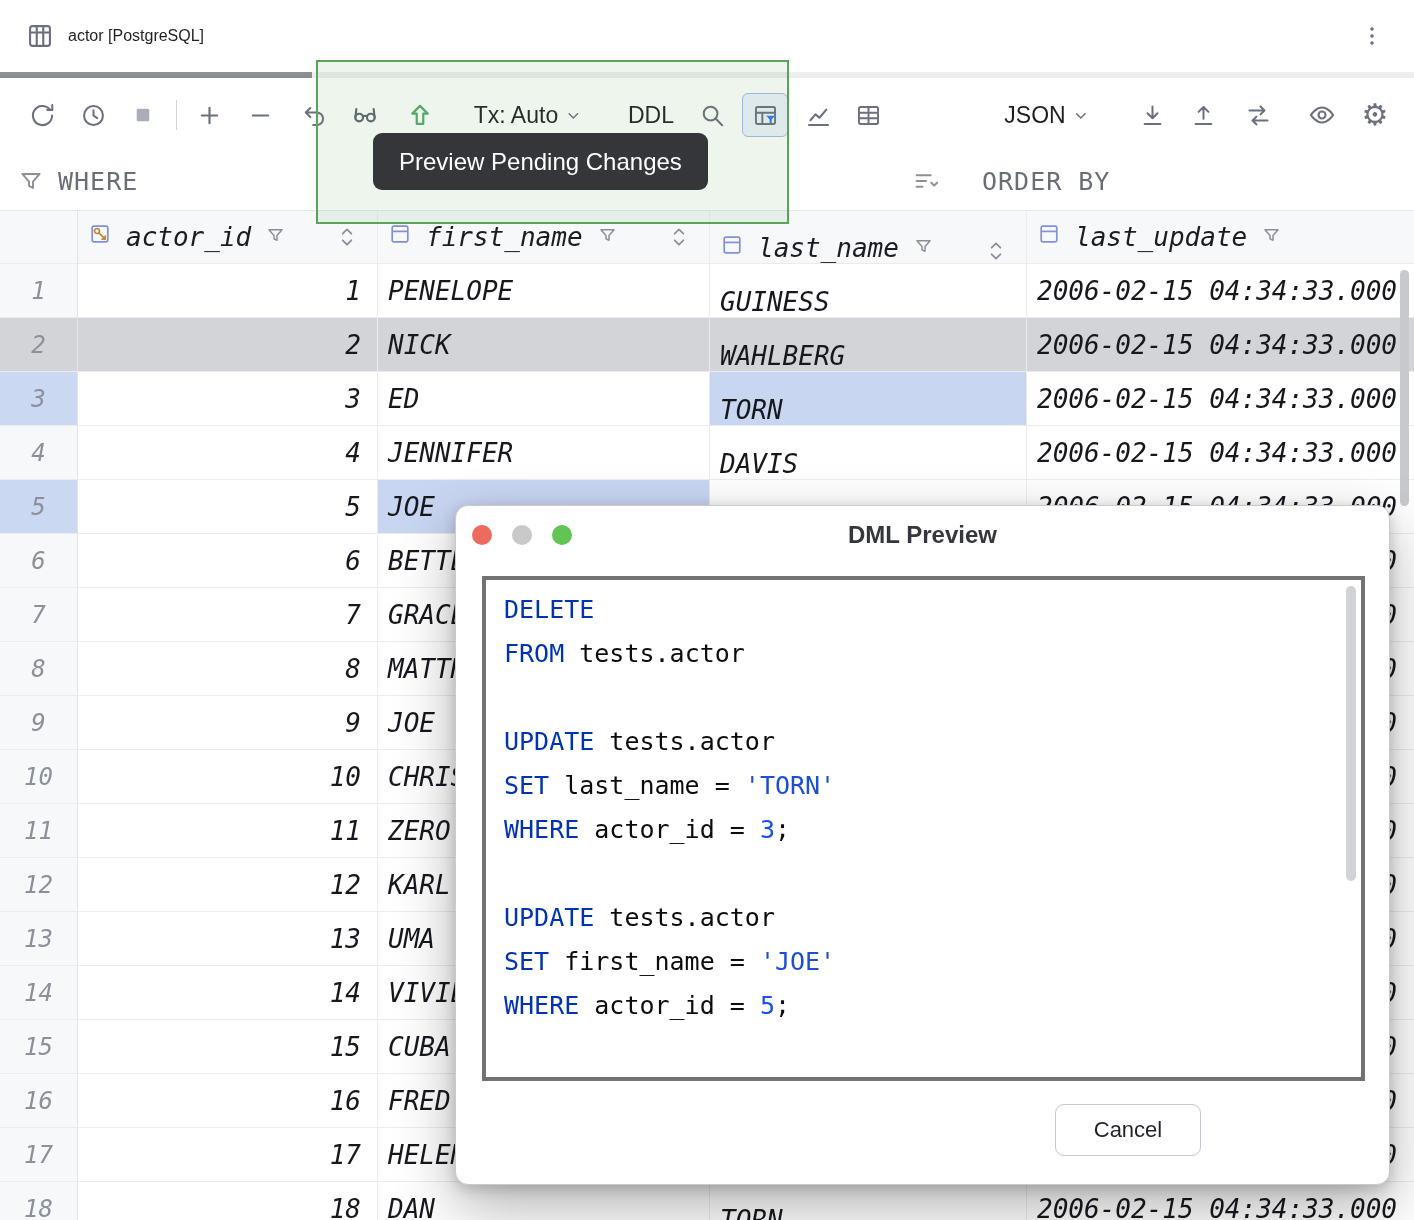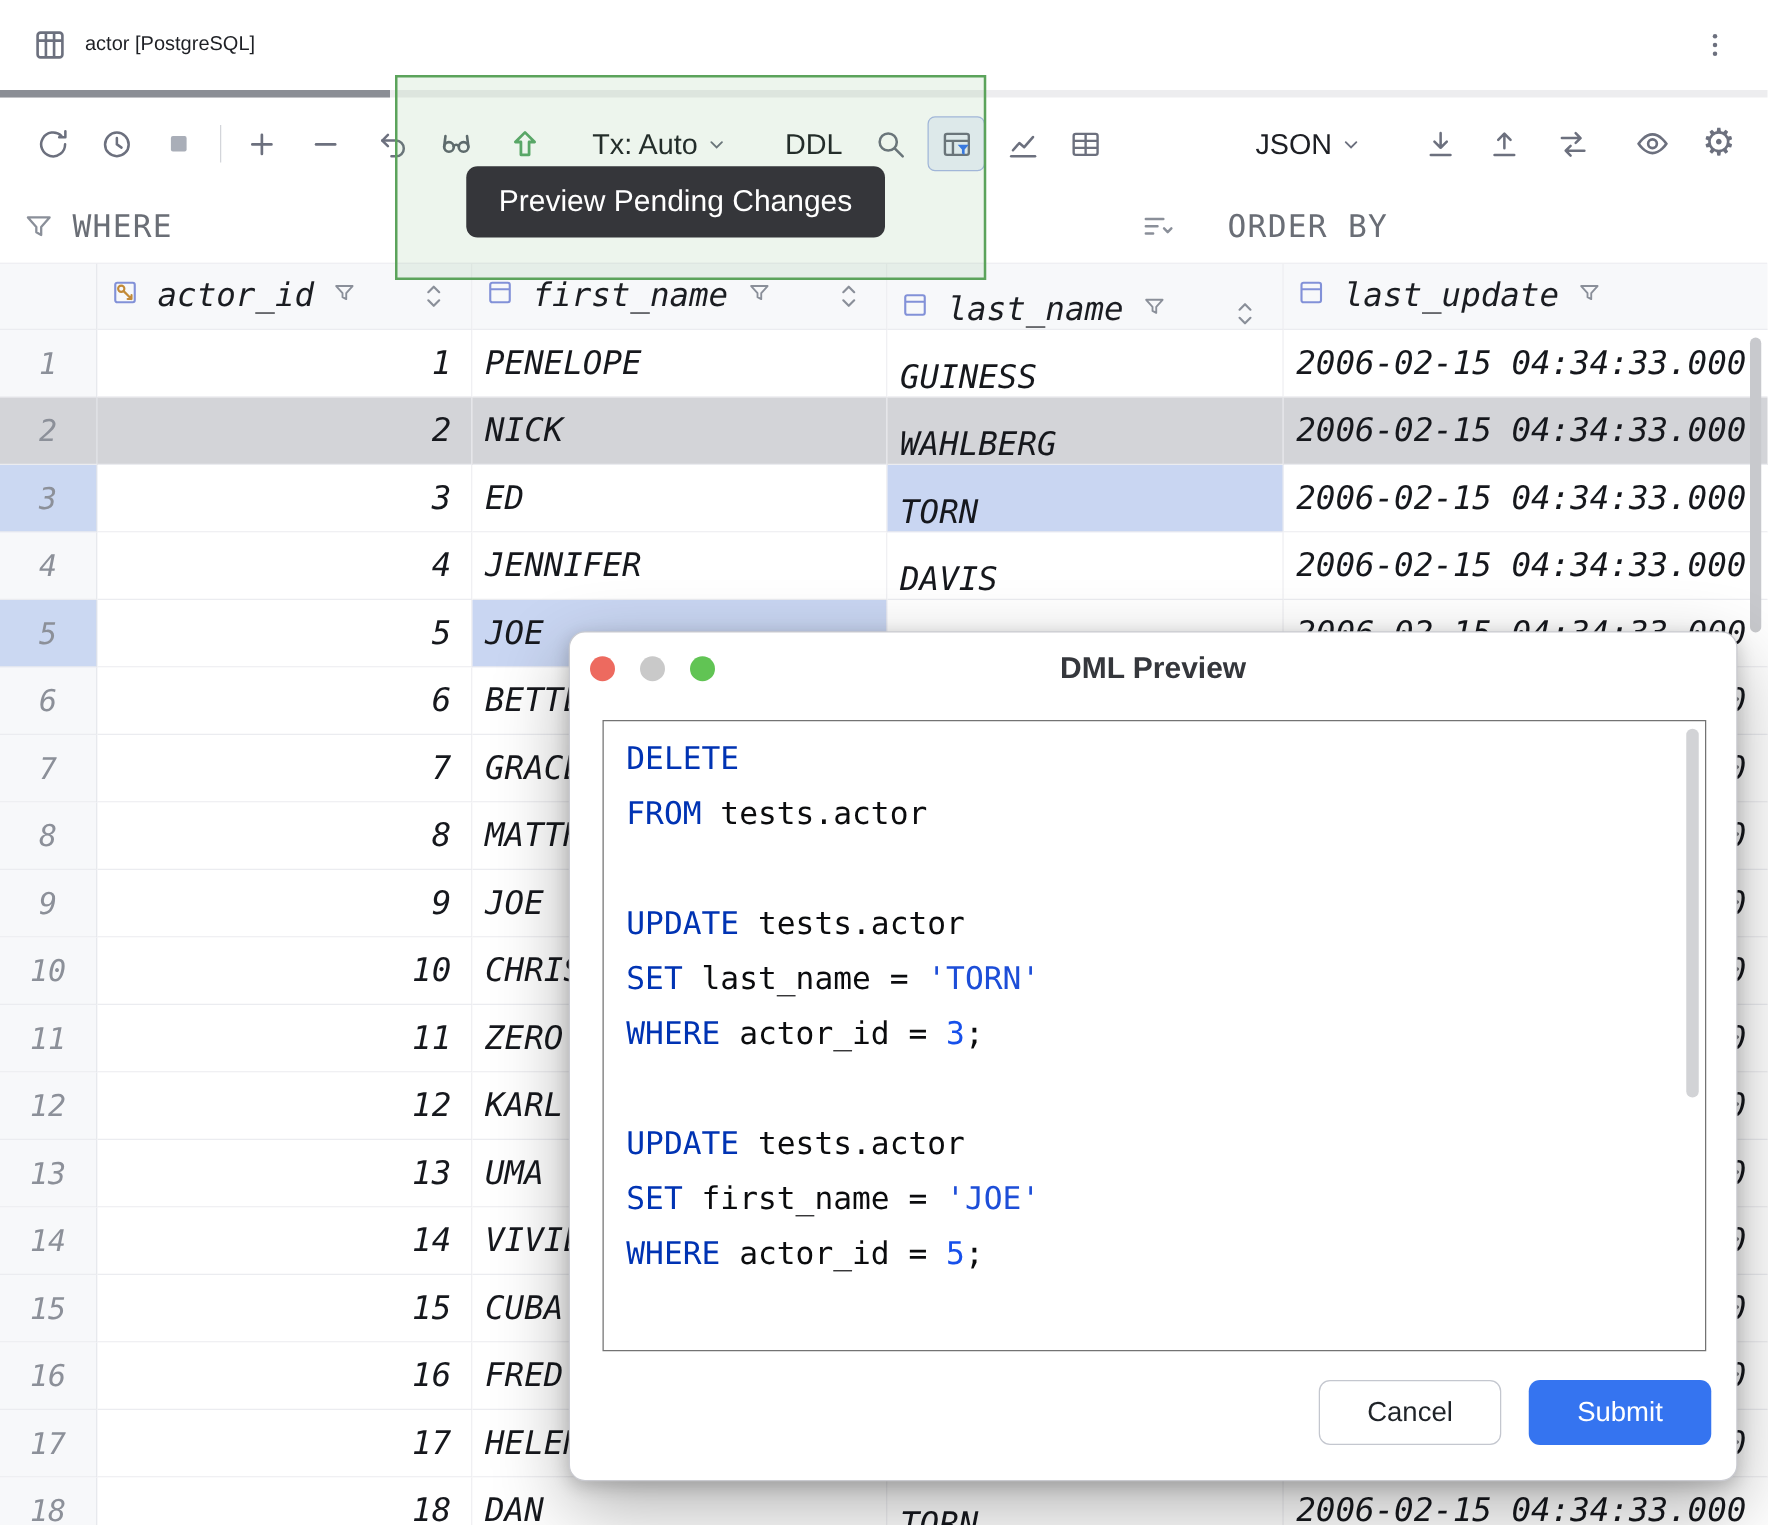--- a/index.html
+++ b/index.html
@@ -52,21 +52,21 @@
   .table-scrollbar { position:absolute; right:5px; top:270px; width:9px; height:236px; border-radius:5px; background:#c8c9cd; z-index:3; }
 
   
   .dialog { position:absolute; left:455px; top:505px; width:935px; height:680px; background:#fff; border:1px solid #c9cad0; border-radius:13px; box-shadow:0 22px 60px rgba(0,0,0,0.30), 0 4px 14px rgba(0,0,0,0.18); z-index:20; }
   .dialog-header { position:relative; height:58px; display:flex; align-items:center; justify-content:center; }
   .dialog-title { font-size:24px; font-weight:600; color:#35373c; }
   .tl { position:absolute; top:19px; width:20px; height:20px; border-radius:50%; }
   .tl-red { left:16px; background:#ed6a5f; }
   .tl-yellow { left:56px; background:#c9c9c9; }
   .tl-green { left:96px; background:#61c454; }
-  .code-box { position:absolute; left:26px; right:24px; top:70px; height:505px; border:1px solid #737373; background:#fff; overflow:hidden; }
+  .code-box { position:absolute; left:26px; right:24px; top:70px; height:505px; border:4px solid #737373; background:#fff; overflow:hidden; }
   .code { padding:8px 0 0 18px; }
   .code-line { height:44px; line-height:44px; font-family:"DejaVu Sans Mono",monospace; font-size:25px; white-space:pre; }
   .tok-kw { color:#0033b3; }
   .tok-pl { color:#0b0c0e; }
   .tok-num { color:#1750eb; }
   .tok-str { color:#1d4ed8; }
   .vscroll { position:absolute; top:6px; right:5px; width:10px; height:295px; border-radius:5px; background:#d2d3d6; }
   .btn { position:absolute; top:598px; height:52px; border-radius:9px; font-size:22px; display:flex; align-items:center; justify-content:center; }
   .btn-cancel { right:188px; width:146px; background:#fff; border:1px solid #c4c7cf; color:#1f2328; }
   .btn-submit { right:20px; width:146px; background:#3574f0; color:#fff; }
@@ -457,14 +457,13 @@
         <div class="code-line"><span class="tok-kw">SET</span><span class="tok-pl"> last_name = </span><span class="tok-str">'TORN'</span></div>
         <div class="code-line"><span class="tok-kw">WHERE</span><span class="tok-pl"> actor_id = </span><span class="tok-num">3</span><span class="tok-pl">;</span></div>
         <div class="code-line">&nbsp;</div>
         <div class="code-line"><span class="tok-kw">UPDATE</span><span class="tok-pl"> tests.actor</span></div>
         <div class="code-line"><span class="tok-kw">SET</span><span class="tok-pl"> first_name = </span><span class="tok-str">'JOE'</span></div>
         <div class="code-line"><span class="tok-kw">WHERE</span><span class="tok-pl"> actor_id = </span><span class="tok-num">5</span><span class="tok-pl">;</span></div>
       </div>
     <div class="vscroll"></div>
   </div>
   <button class="btn btn-cancel">Cancel</button>
-  <button class="btn btn-submit">Submit</button>
 </div>
 
 </body></html>

